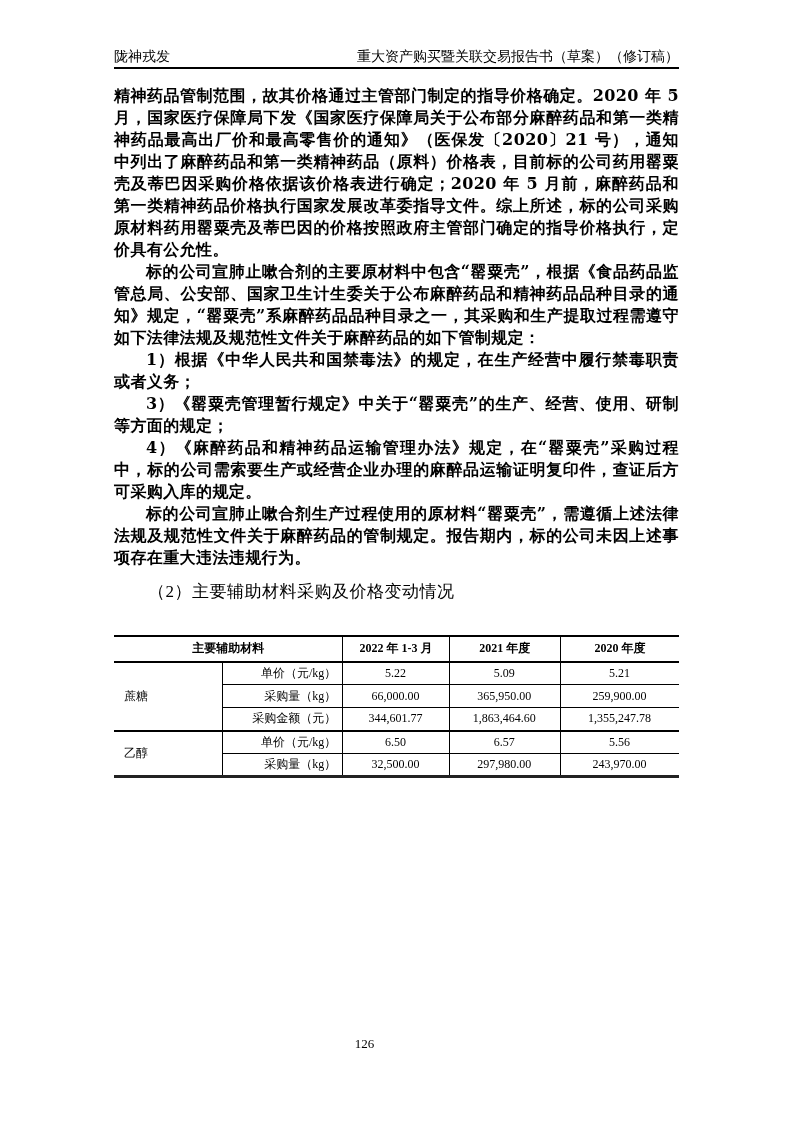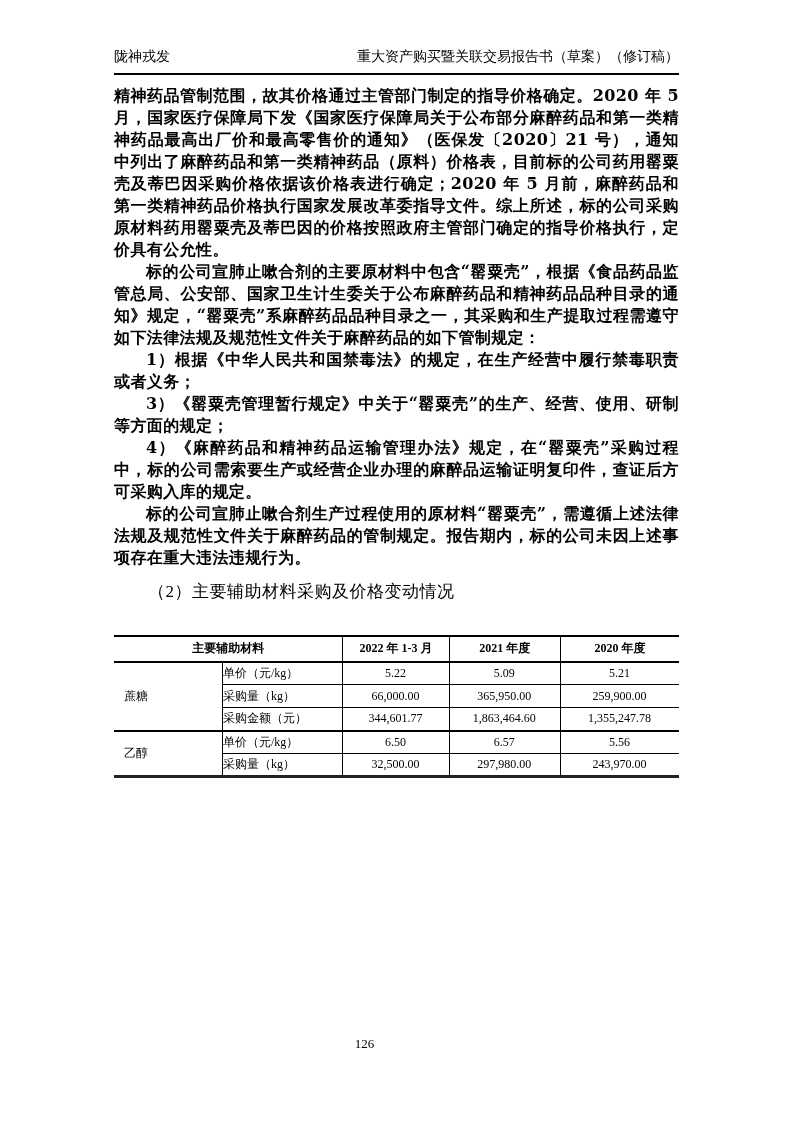--- a/index.html
+++ b/index.html
@@ -16,21 +16,20 @@
   }
   .page-header {
     position: absolute;
     left: 114px;
     top: 47px;
     width: 565px;
     display: flex;
     justify-content: space-between;
     font-size: 14px;
     line-height: 20px;
-    padding-bottom: 6px;
     border-bottom: 2px solid #000;
   }
   .content {
     position: absolute;
     left: 114px;
     top: 85px;
     width: 565px;
   }
   .body-p {
     margin: 0;
@@ -74,21 +73,21 @@
     overflow: hidden;
     white-space: nowrap;
   }
   table.aux thead th {
     font-weight: bold;
     text-align: center;
     height: 26px;
     border-bottom: 2px solid #000;
   }
   table.aux td.mat { text-align: left; padding-left: 10px; vertical-align: middle; }
-  table.aux td.metric { text-align: left; padding-left: 0; }
+  table.aux td.metric { text-align: right; padding-left: 0; }
   table.aux td.num { text-align: center; padding-right: 7px; }
   table.aux tr.group-start td { border-top: 2px solid #000; }
   .page-footer {
     position: absolute;
     top: 1036px;
     left: 0;
     width: 729px;
     text-align: center;
     font-size: 13px;
   }

